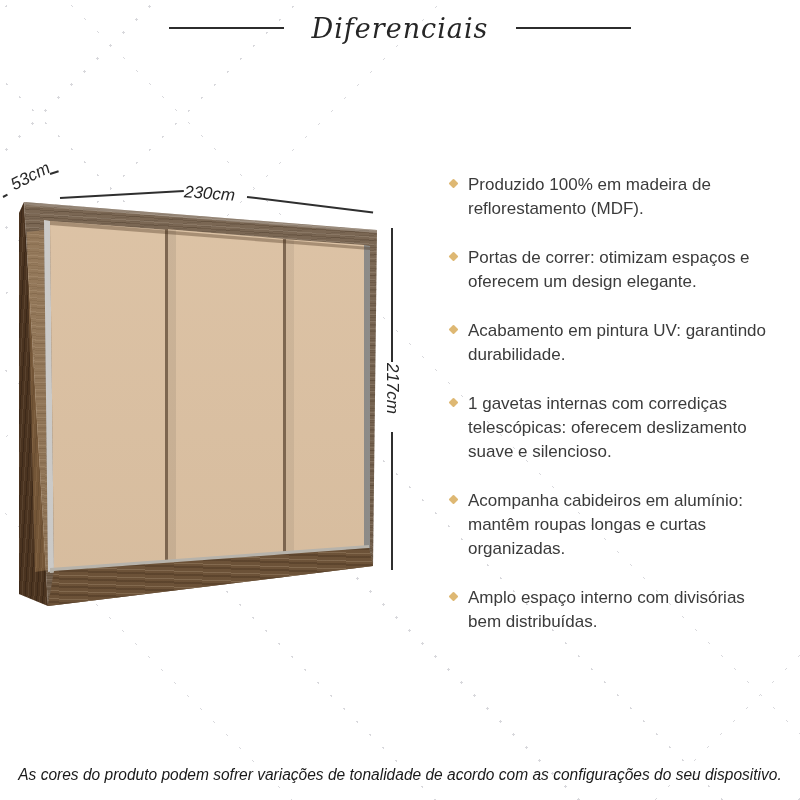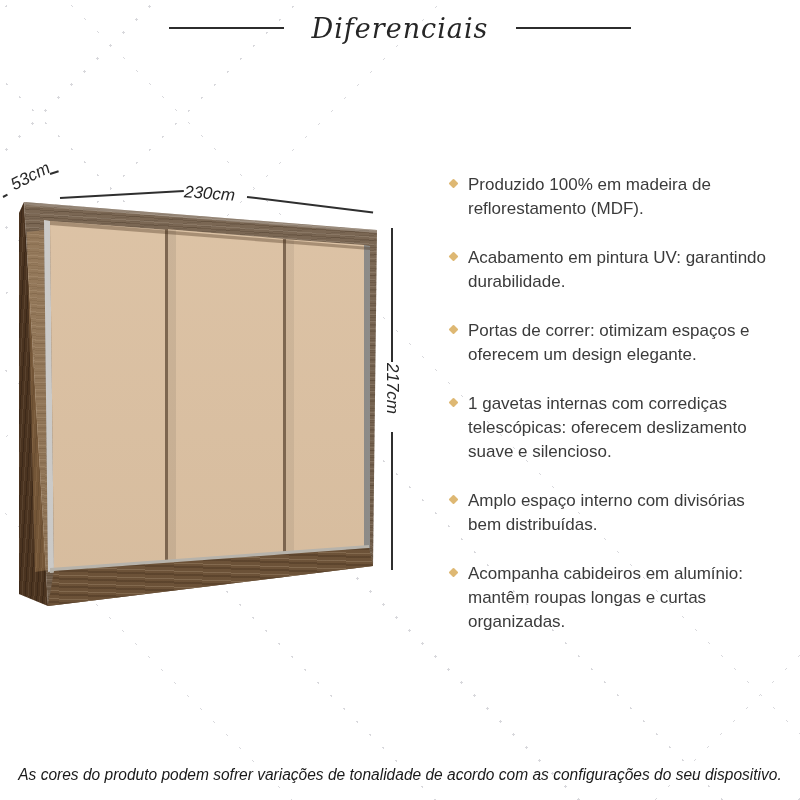--- a/index.html
+++ b/index.html
@@ -167,35 +167,35 @@
   <span class="dim-label dim-h-label">217cm</span>
   <div class="dim-vline dim-h2" style="background-color: rgb(47, 47, 47);"></div>
 
   <ul class="features">
     <li class="feature">
       <span class="bullet" style="background-color: rgb(222, 184, 115);"></span>
       <span class="feature-text">Produzido 100% em madeira de reflorestamento (MDF).</span>
     </li>
     <li class="feature">
       <span class="bullet" style="background-color: rgb(222, 184, 115);"></span>
+      <span class="feature-text">Portas de correr: otimizam espaços e oferecem um design elegante.</span>
+    </li>
+    <li class="feature">
+      <span class="bullet" style="background-color: rgb(222, 184, 115);"></span>
       <span class="feature-text">Acabamento em pintura UV: garantindo durabilidade.</span>
     </li>
     <li class="feature">
       <span class="bullet" style="background-color: rgb(222, 184, 115);"></span>
-      <span class="feature-text">Portas de correr: otimizam espaços e oferecem um design elegante.</span>
-    </li>
-    <li class="feature">
-      <span class="bullet" style="background-color: rgb(222, 184, 115);"></span>
       <span class="feature-text">1 gavetas internas com corrediças telescópicas: oferecem deslizamento suave e silencioso.</span>
     </li>
     <li class="feature">
       <span class="bullet" style="background-color: rgb(222, 184, 115);"></span>
+      <span class="feature-text">Acompanha cabideiros em alumínio: mantêm roupas longas e curtas organizadas.</span>
+    </li>
+    <li class="feature">
+      <span class="bullet" style="background-color: rgb(222, 184, 115);"></span>
       <span class="feature-text">Amplo espaço interno com divisórias bem distribuídas.</span>
     </li>
-    <li class="feature">
-      <span class="bullet" style="background-color: rgb(222, 184, 115);"></span>
-      <span class="feature-text">Acompanha cabideiros em alumínio: mantêm roupas longas e curtas organizadas.</span>
-    </li>
   </ul>
 
   <footer class="disclaimer">As cores do produto podem sofrer variações de tonalidade de acordo com as configurações do seu dispositivo.</footer>
 
 </div>
 
 </body></html>

